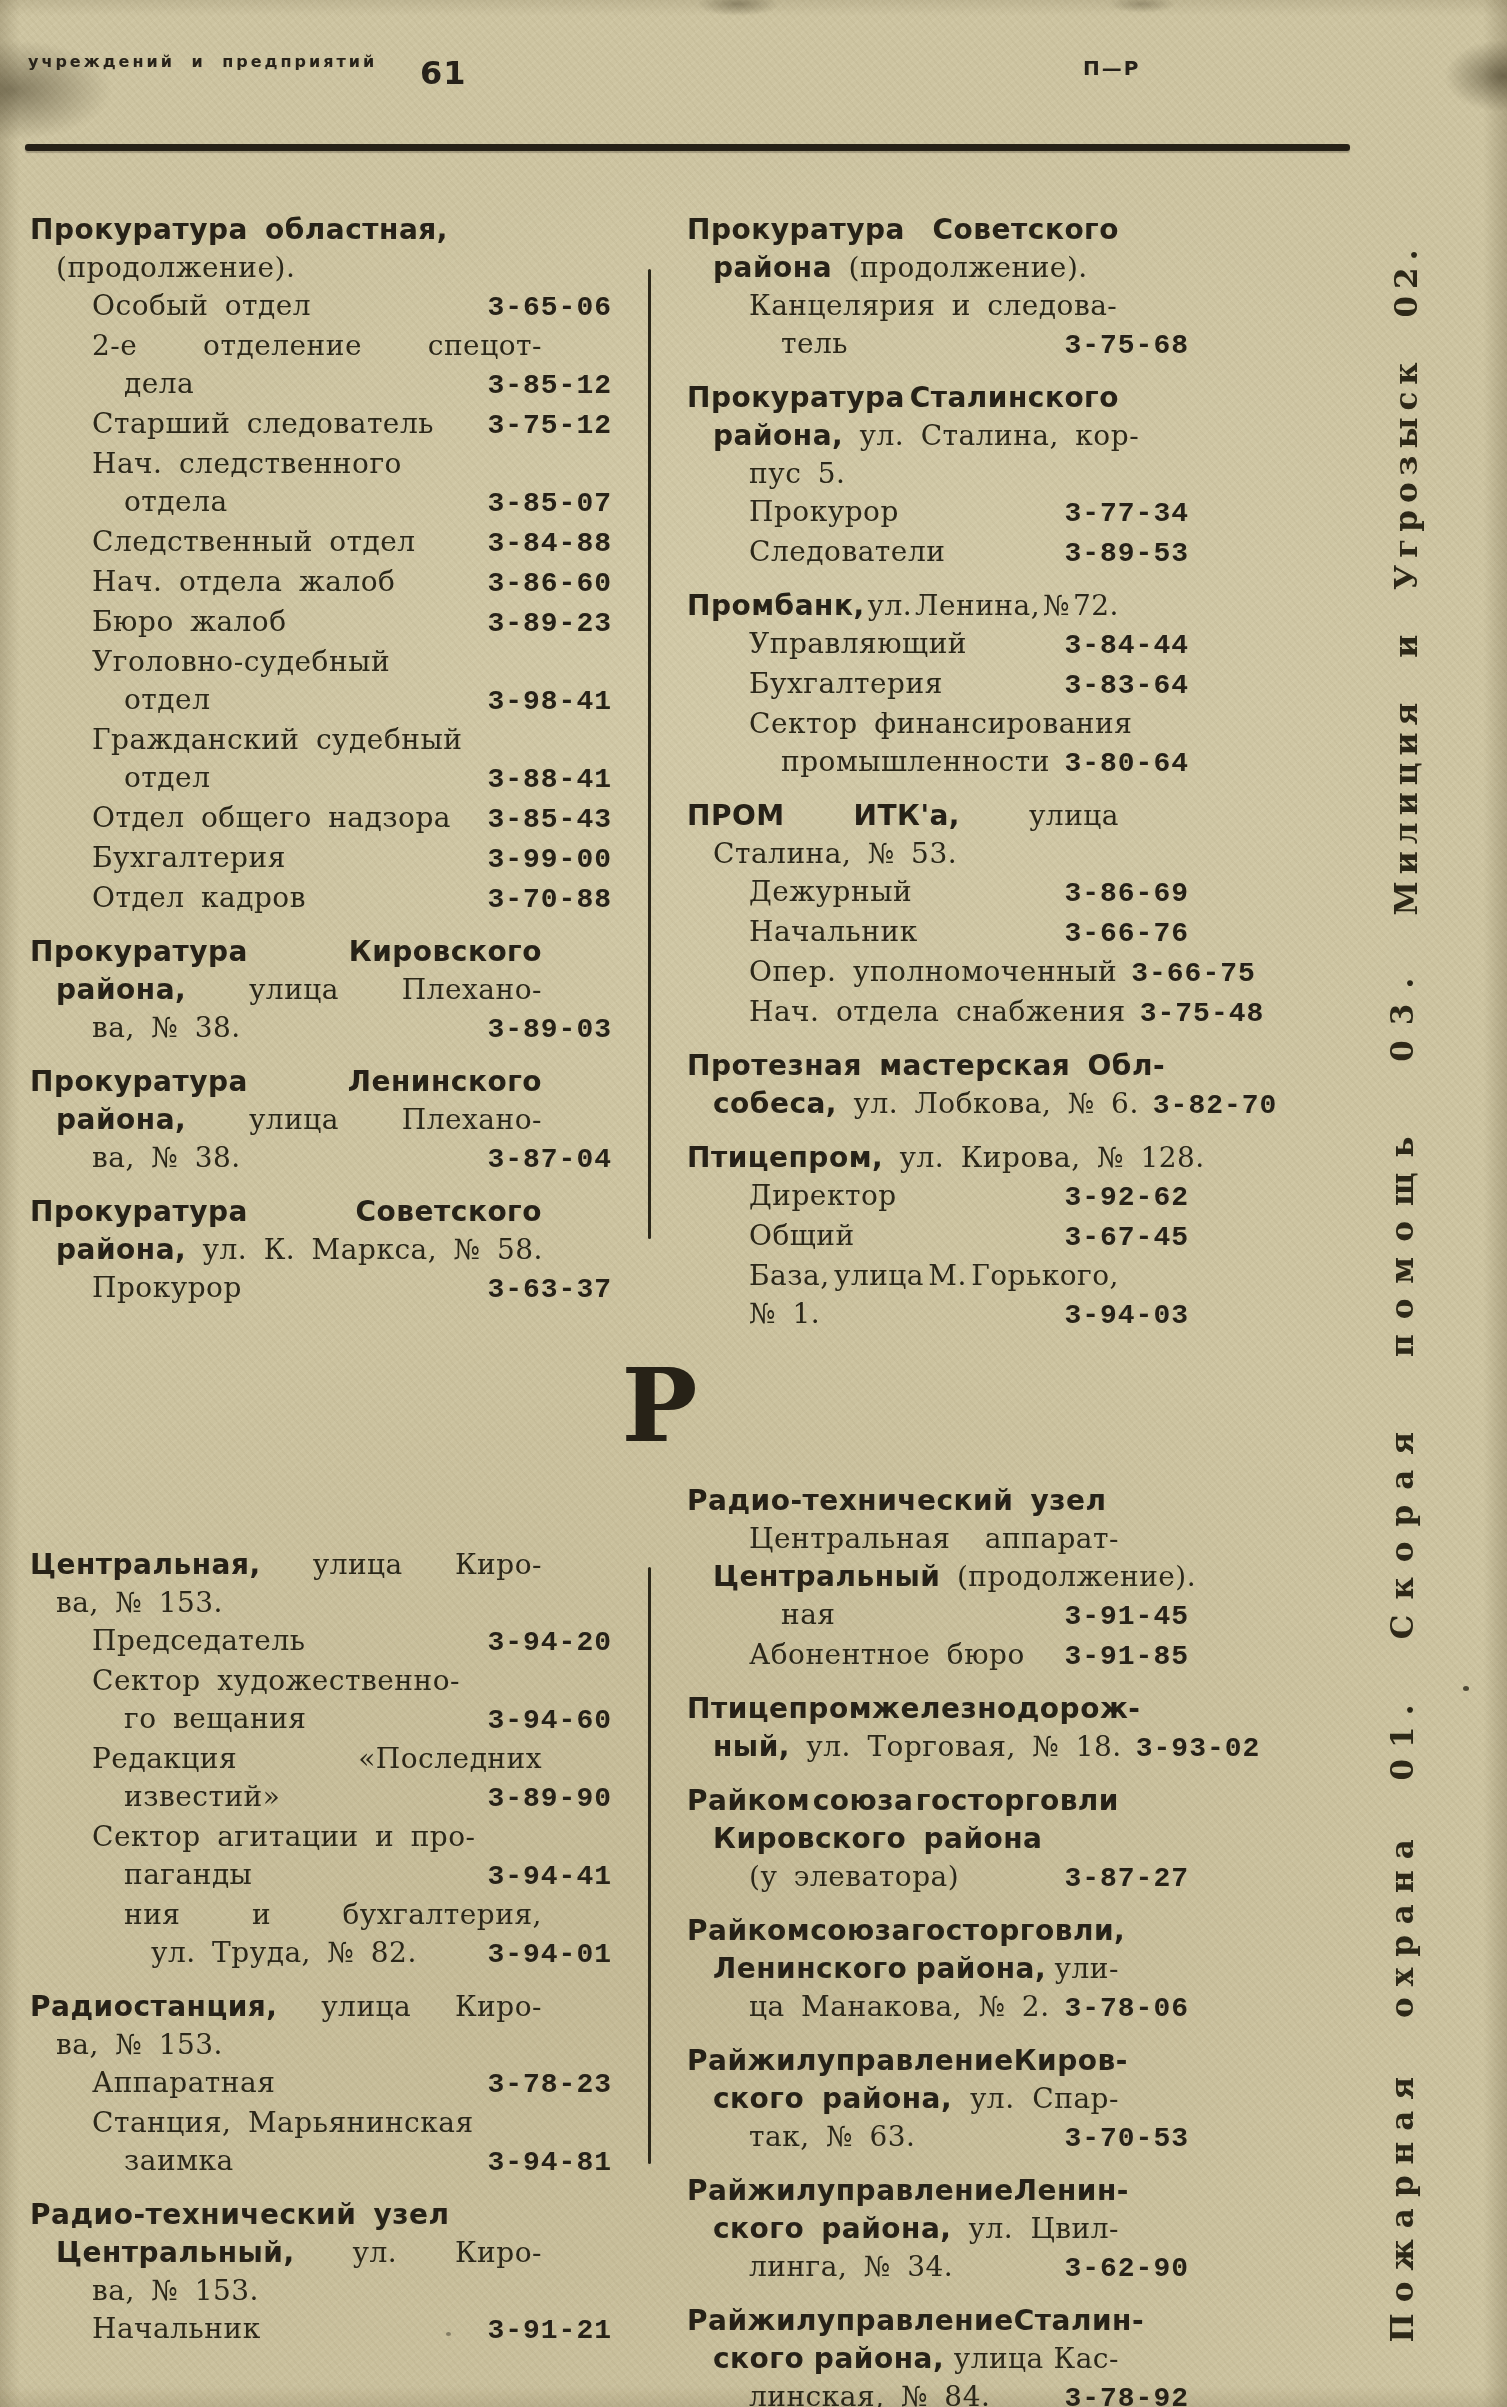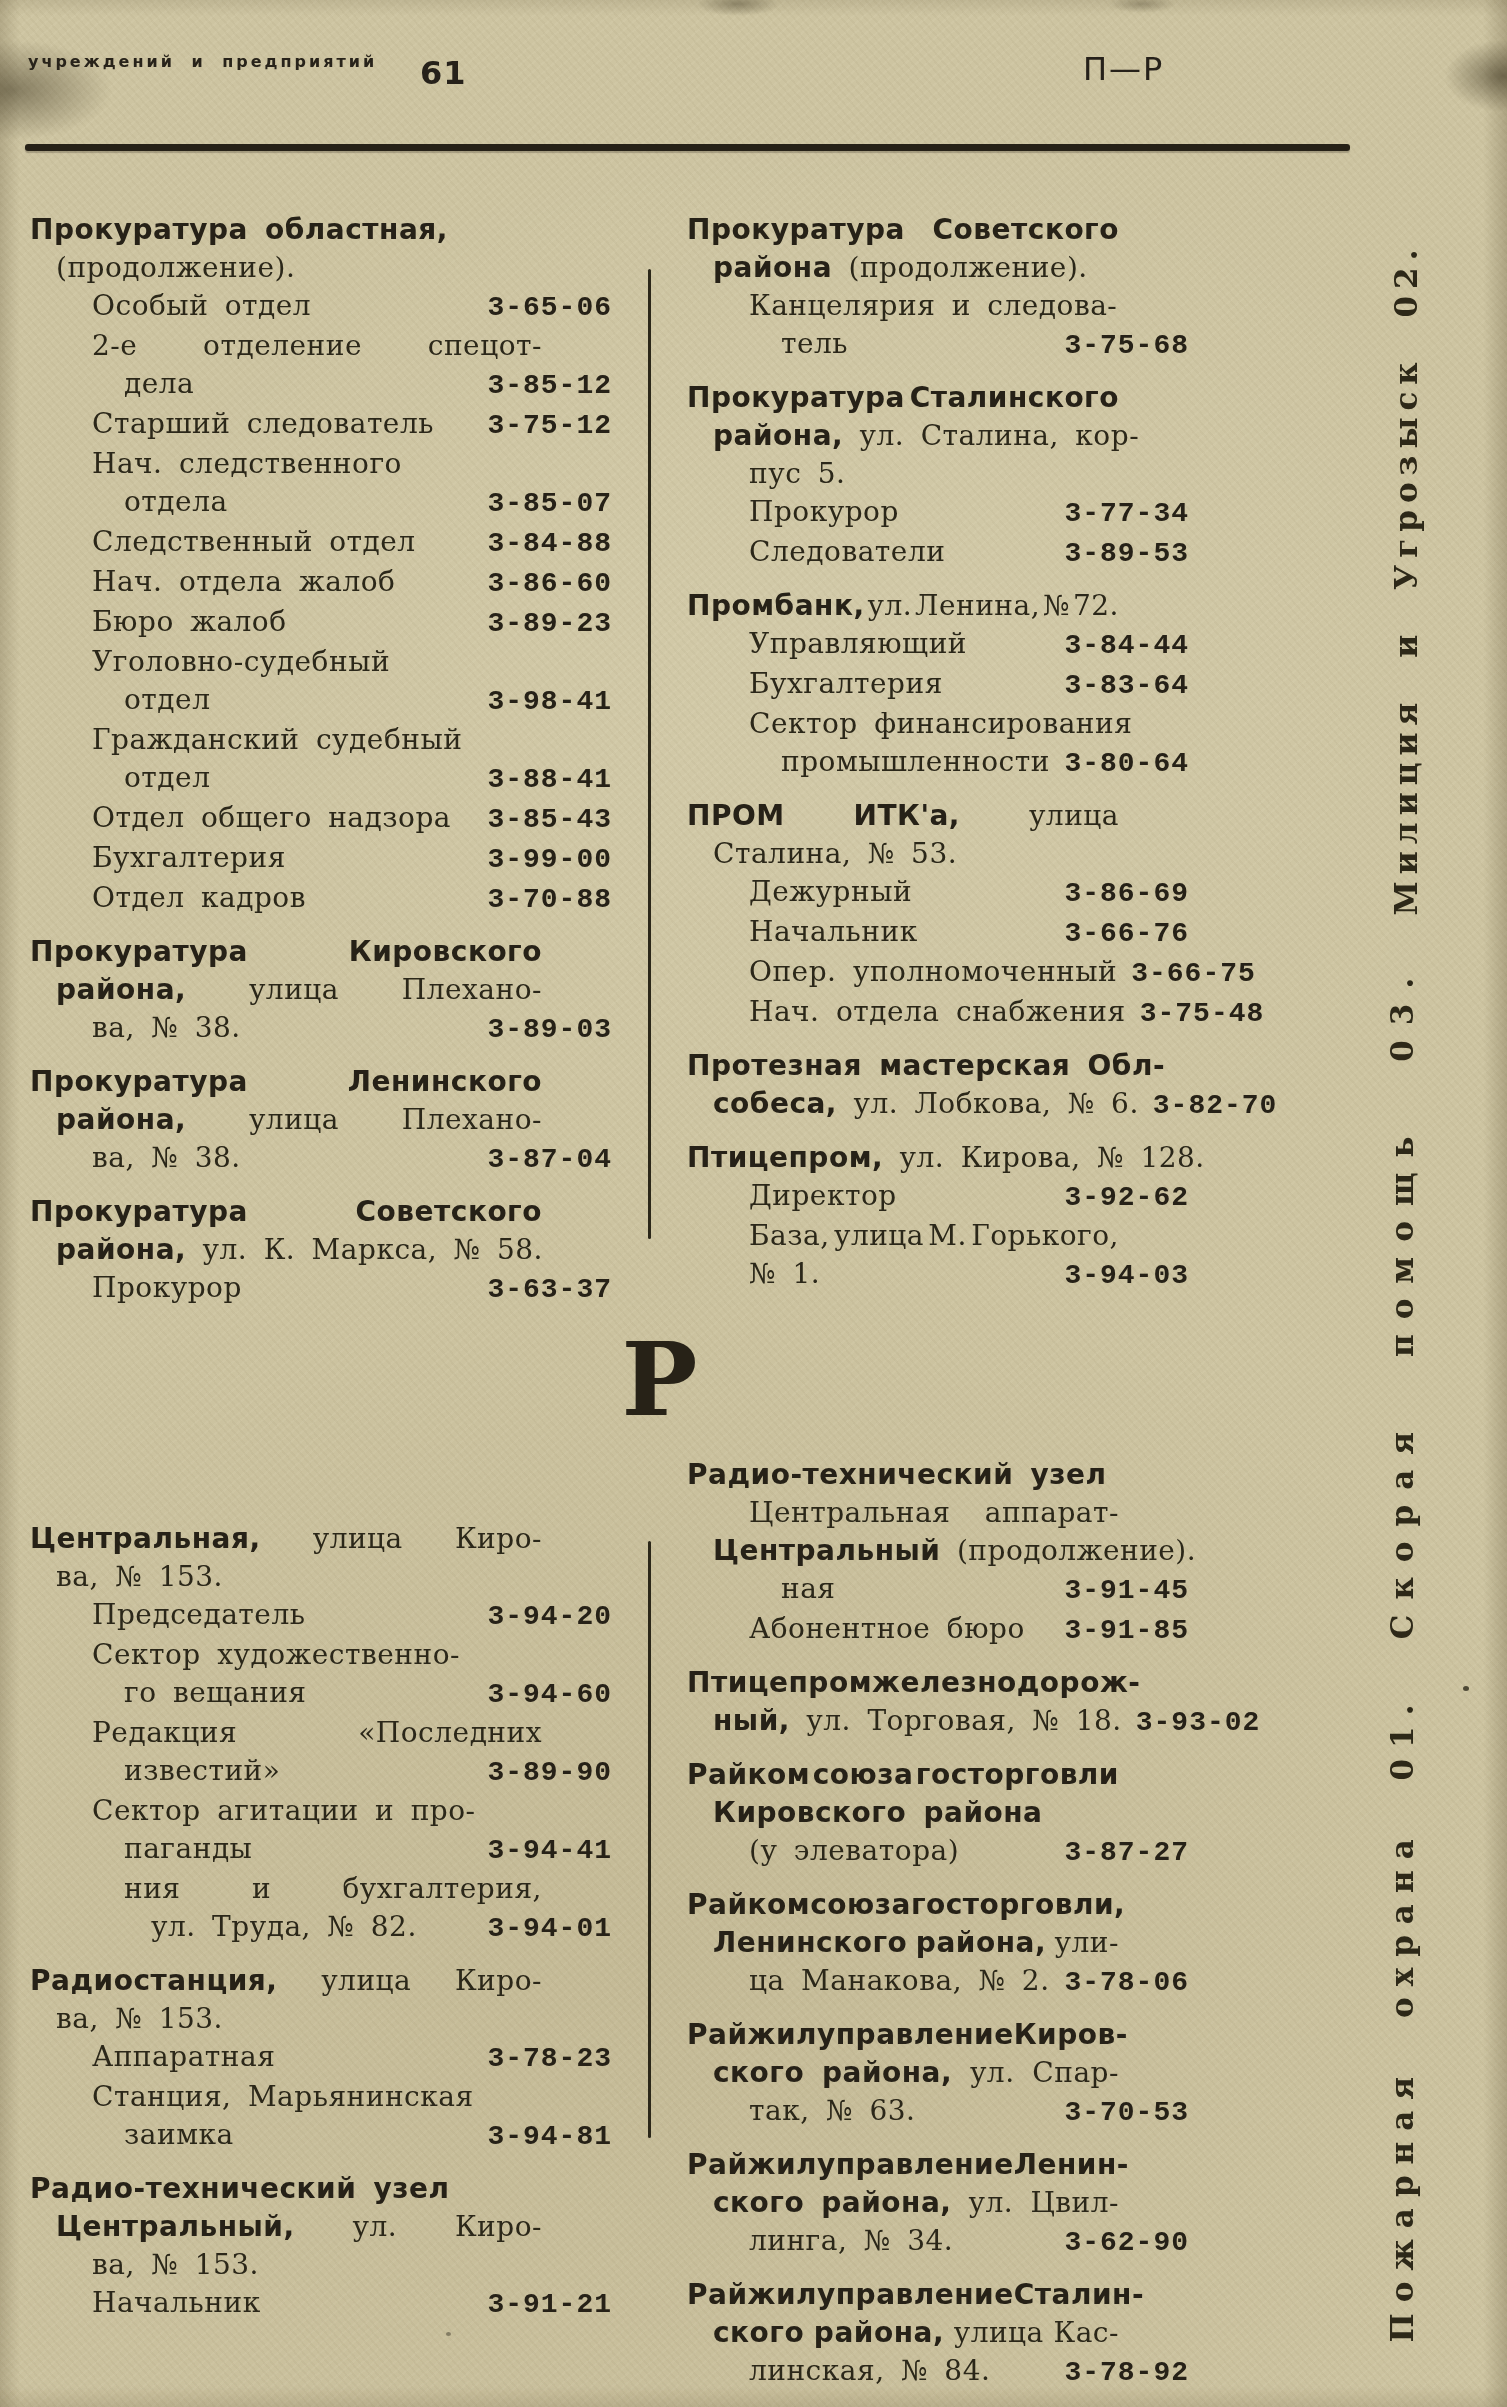--- a/index.html
+++ b/index.html
@@ -15,21 +15,21 @@
       radial-gradient(45px 12px at 1142px 4px, rgba(52,44,24,.30), rgba(52,44,24,0) 75%),
       radial-gradient(1194px 896px at 55% 28%, rgba(255,252,233,.10), rgba(255,252,233,0) 62%),
       radial-gradient(1493px 1194px at 42% 82%, rgba(118,100,58,.10), rgba(118,100,58,0) 66%),
       linear-gradient(90deg, rgba(84,72,44,.22) 0px, rgba(84,72,44,0) 20px, rgba(84,72,44,0) 1483px, rgba(84,72,44,.26) 1507px),
       linear-gradient(180deg, rgba(84,72,44,.12) 0px, rgba(84,72,44,0) 16px, rgba(84,72,44,0) 2386px, rgba(84,72,44,.16) 100%),
       repeating-linear-gradient(49deg, rgba(110,95,60,.05) 0 2px, rgba(0,0,0,0) 2px 6px),
       repeating-linear-gradient(-41deg, rgba(255,250,228,.055) 0 2px, rgba(0,0,0,0) 2px 7px);
   }
   .h-left{position:absolute;left:28px;top:52px;font-family:"DejaVu Sans",sans-serif;font-weight:bold;font-size:16px;letter-spacing:3px;word-spacing:8px;color:#28231a;}
   .h-num{position:absolute;left:420px;top:54px;font-family:"DejaVu Sans",sans-serif;font-weight:bold;font-size:32px;letter-spacing:1px;color:#26211a;}
-  .h-range{position:absolute;left:1083px;top:50px;font-family:"DejaVu Sans",sans-serif;font-weight:normal;font-size:32px;letter-spacing:2px;color:#26211a;}
+  .h-range{position:absolute;left:1083px;top:56px;font-family:"DejaVu Sans",sans-serif;font-weight:bold;font-size:20px;letter-spacing:2px;color:#26211a;}
   .header-rule{position:absolute;left:25px;top:144px;width:1325px;height:7px;background:#262117;border-radius:3px;box-shadow:0 2px 1px rgba(38,33,23,.25);}
   .content{position:absolute;left:30px;top:211px;width:1159px;}
   .sec{display:flex;}
   .col-l{width:582px;flex:none;}
   .col-r{width:502px;flex:none;}
   .gut{width:75px;flex:none;display:flex;justify-content:center;}
   .vrule{width:3px;background:#2b2719;border-radius:2px;}
   .sec-top .vrule{height:970px;margin-top:58px;}
   .sec-bot .vrule{height:597px;margin-top:85px;}
   .sec-letter{height:147px;line-height:141px;text-align:center;padding-left:100px;font-weight:bold;font-size:101px;color:#272217;}
@@ -299,20 +299,24 @@
             </div>
           </div>
           <div class="entry">
             <div class="line ind0">
               <span class="txt"><span class="b">Птицепром,</span> <span>ул. Кирова, № 128.</span></span>
             </div>
             <div class="line ind2">
               <span class="txt"><span>Директор</span></span>
               <span class="phone">3-92-62</span>
             </div>
+            <div class="line ind2">
+              <span class="txt"><span>Общий</span></span>
+              <span class="phone">3-67-45</span>
+            </div>
             <div class="line ind2 just jr">
               <span class="txt">
                 <span class="w">База,</span>
                 <span class="w">улица</span>
                 <span class="w">М.</span>
                 <span class="w">Горького,</span>
               </span>
             </div>
             <div class="line ind2">
               <span class="txt"><span>№ 1.</span></span>

